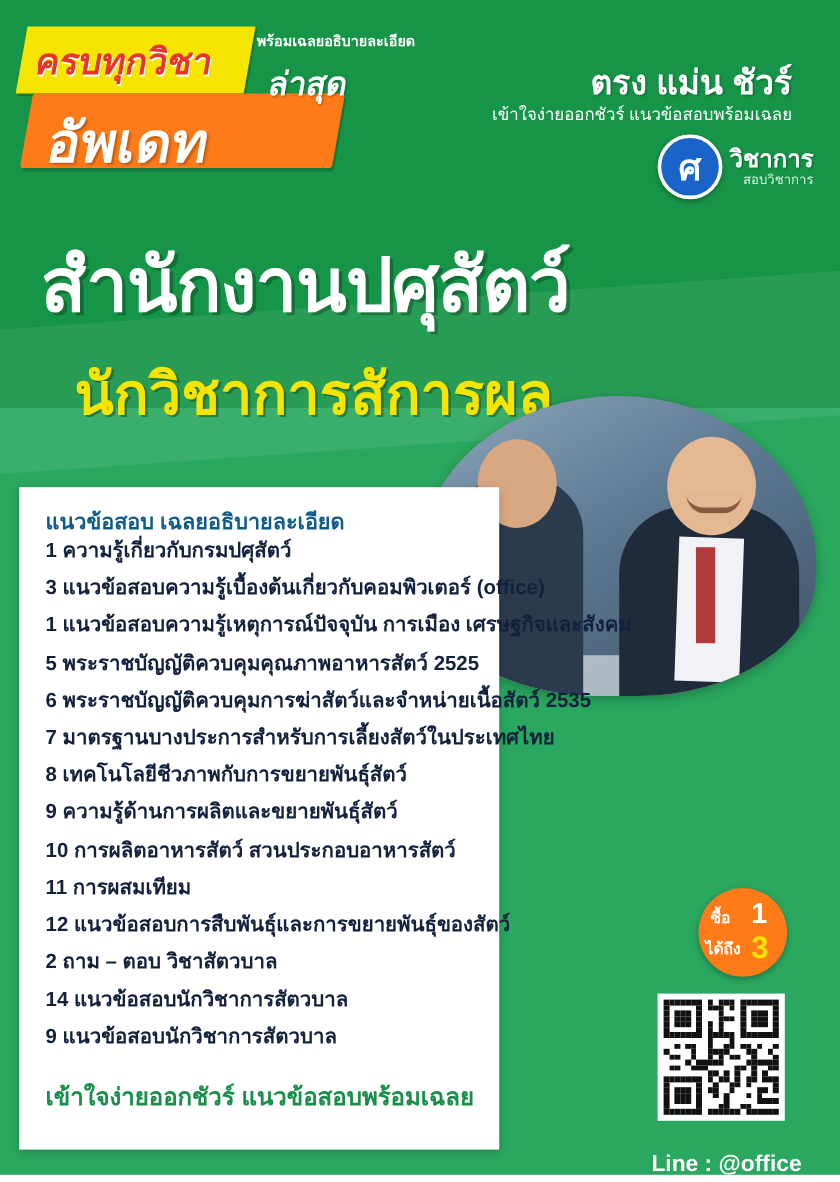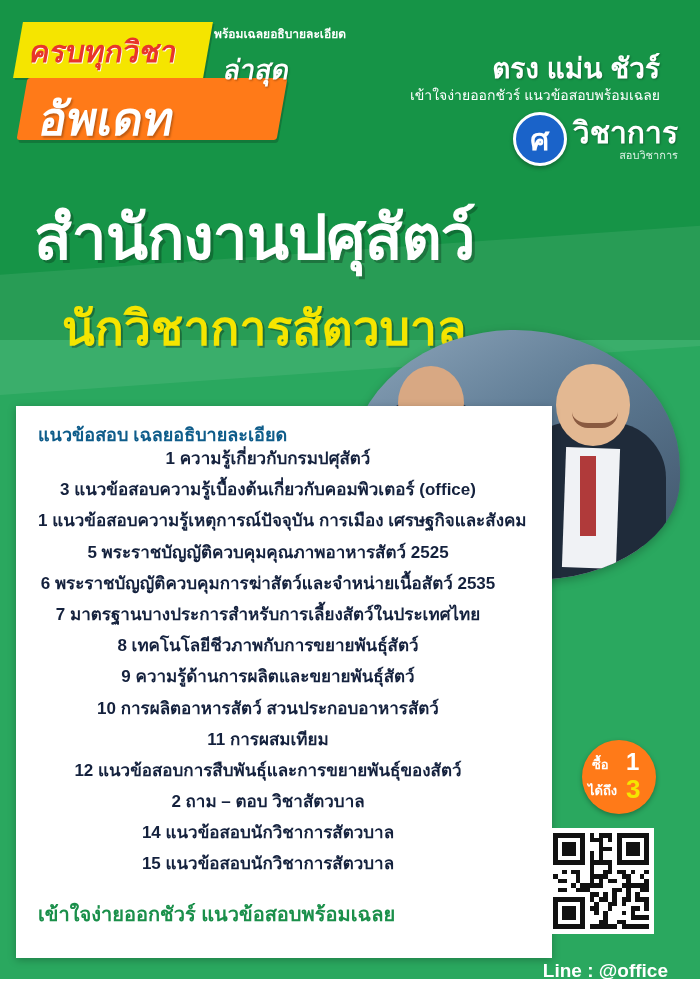--- a/index.html
+++ b/index.html
@@ -93,21 +93,21 @@
   .logo-circle {
     width: 54px; height: 54px; border-radius: 50%;
     background: #1a63c9;
     border: 3px solid #ffffff;
     display: flex; align-items: center; justify-content: center;
     color: #ffffff; font-size: 30px; font-weight: bold;
     box-shadow: 0 2px 4px rgba(0,0,0,.3);
   }
   .logo-text { display: flex; flex-direction: column; line-height: 1; }
   .logo-main {
-    font-size: 30px; font-weight: bold; color: #ffffff;
+    font-size: 20px; font-weight: bold; color: #ffffff;
     text-shadow: 1px 1px 2px rgba(0,0,0,.3);
   }
   .logo-sub { font-size: 11px; color: #d9f0e2; text-align: right; margin-top: 2px; }
 
   
   .title-main {
     position: absolute; left: 34px; top: 188px;
     font-size: 62px; font-weight: bold; color: #ffffff;
     letter-spacing: -1px;
     white-space: nowrap;
@@ -158,24 +158,23 @@
     border-bottom: 5px solid #8a5a40; border-radius: 0 0 24px 24px;
   }
   .photo .p-table {
     position: absolute; left: 0; bottom: 0; width: 100%; height: 34px;
     background: rgba(255,255,255,.55);
   }
 
   
   .card {
     position: absolute; left: 16px; top: 406px;
-    width: 536px; height: 552px;
+    width: 400px; height: 552px;
     background: #ffffff;
     box-shadow: 0 2px 8px rgba(0,0,0,.25);
-    text-align: center;
   }
   .card-head {
     position: absolute; left: 22px; top: 14px;
     font-size: 18px; font-weight: bold; color: #0e5c8a;
     white-space: nowrap;
   }
   .list { position: absolute; left: 22px; top: 44px; width: 460px; }
   .list-item {
     font-size: 17px; color: #14213d; font-weight: bold;
     line-height: 1.0; margin-bottom: 14.2px;
@@ -252,21 +251,21 @@
 
   <div class="logo-wrap">
     <div class="logo-circle">ศ</div>
     <div class="logo-text">
       <span class="logo-main">วิชาการ</span>
       <span class="logo-sub">สอบวิชาการ</span>
     </div>
   </div>
 
   <div class="title-main">สำนักงานปศุสัตว์</div>
-  <div class="title-sub">นักวิชาการสัตวบาล</div>
+  <div class="title-sub">นักวิชาการสัการผล</div>
 
   <div class="photo">
     <div class="p-table"></div>
     <div class="p-person-a"></div>
     <div class="p-head-a"></div>
     <div class="p-person-b"></div>
     <div class="p-shirt-b"></div>
     <div class="p-tie"></div>
     <div class="p-head-b"></div>
     <div class="p-smile"></div>
@@ -281,21 +280,21 @@
         <div class="list-item">5 พระราชบัญญัติควบคุมคุณภาพอาหารสัตว์ 2525</div>
         <div class="list-item">6 พระราชบัญญัติควบคุมการฆ่าสัตว์และจำหน่ายเนื้อสัตว์ 2535</div>
         <div class="list-item">7 มาตรฐานบางประการสำหรับการเลี้ยงสัตว์ในประเทศไทย</div>
         <div class="list-item">8 เทคโนโลยีชีวภาพกับการขยายพันธุ์สัตว์</div>
         <div class="list-item">9 ความรู้ด้านการผลิตและขยายพันธุ์สัตว์</div>
         <div class="list-item">10 การผลิตอาหารสัตว์ สวนประกอบอาหารสัตว์</div>
         <div class="list-item">11 การผสมเทียม</div>
         <div class="list-item">12 แนวข้อสอบการสืบพันธุ์และการขยายพันธุ์ของสัตว์</div>
         <div class="list-item">2 ถาม – ตอบ  วิชาสัตวบาล</div>
         <div class="list-item">14 แนวข้อสอบนักวิชาการสัตวบาล</div>
-        <div class="list-item">15 แนวข้อสอบนักวิชาการสัตวบาล</div>
+        <div class="list-item">9 แนวข้อสอบนักวิชาการสัตวบาล</div>
       </div>
     <div class="card-foot">เข้าใจง่ายออกชัวร์ แนวข้อสอบพร้อมเฉลย</div>
   </div>
 
   <div class="promo">
     <span class="promo-l1">ซื้อ</span>
     <span class="promo-n1">1</span>
     <span class="promo-l2">ได้ถึง</span>
     <span class="promo-n2">3</span>
   </div>

